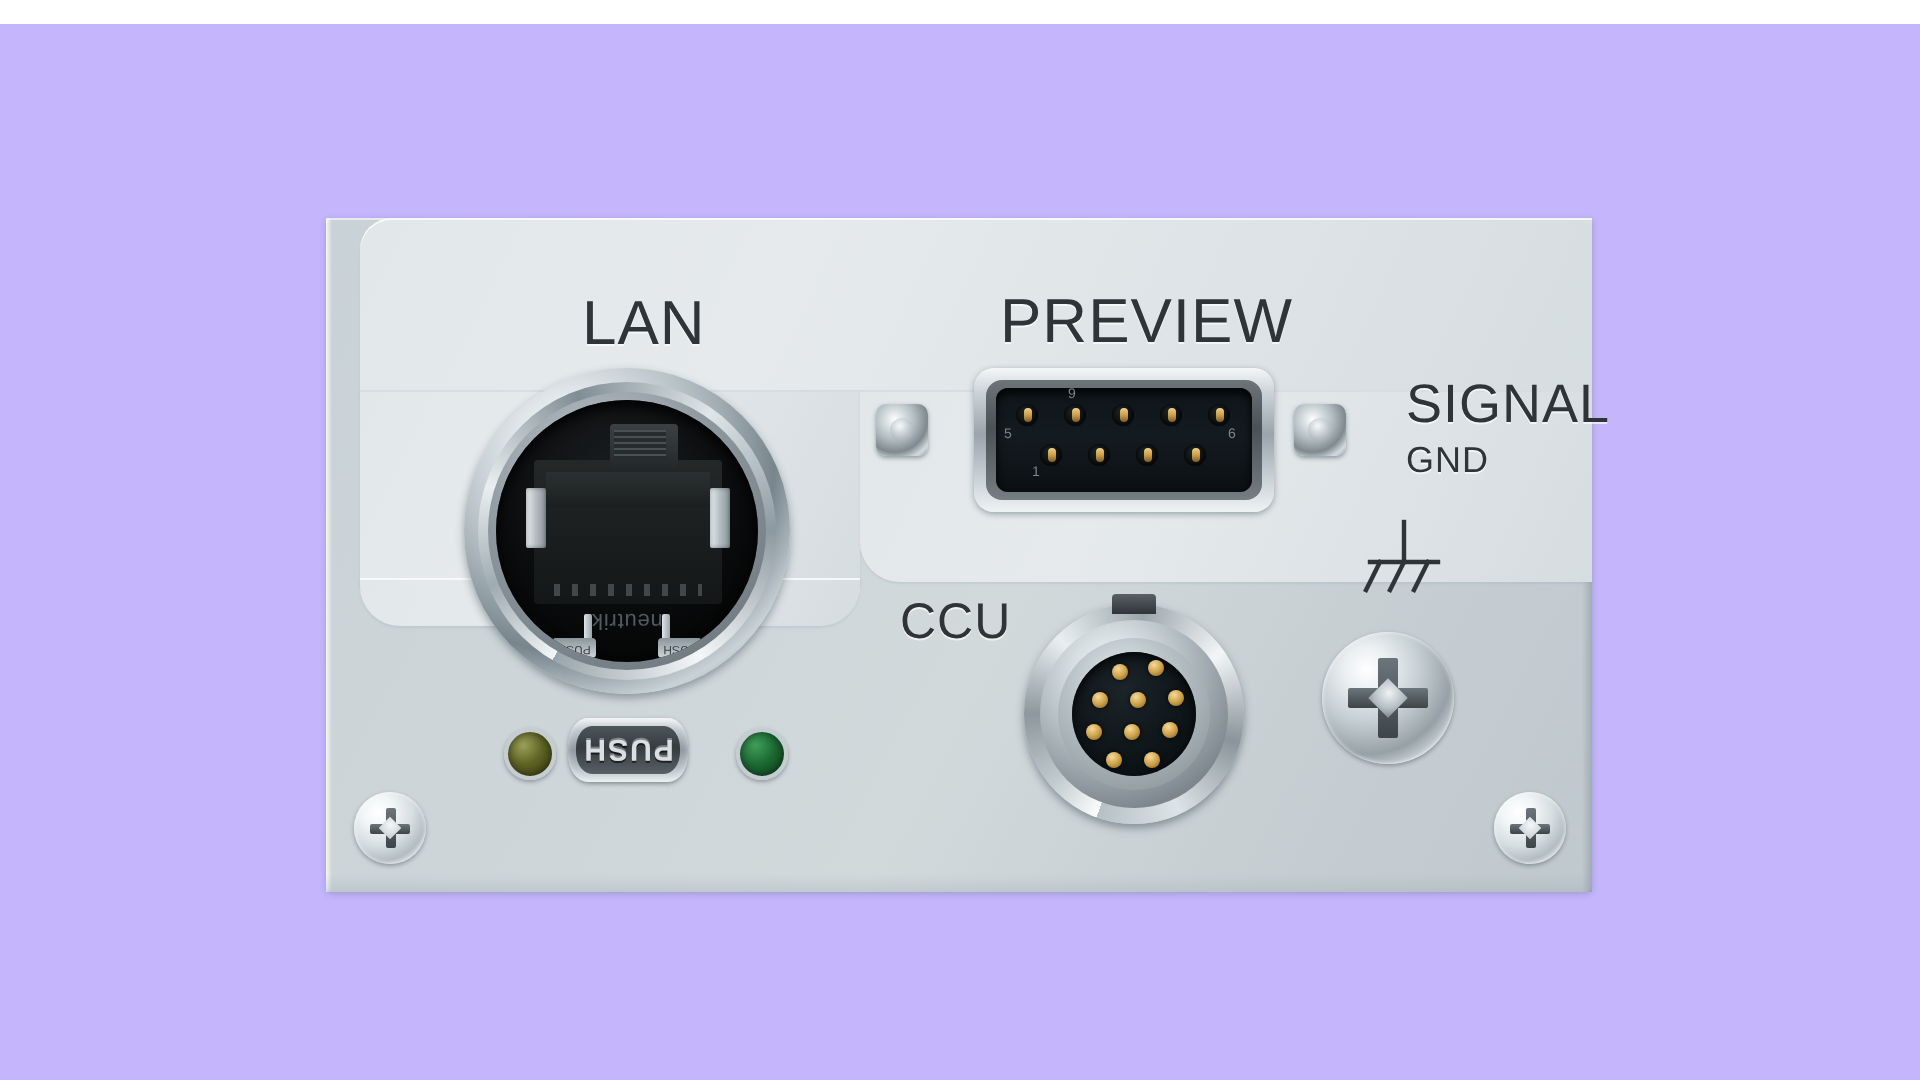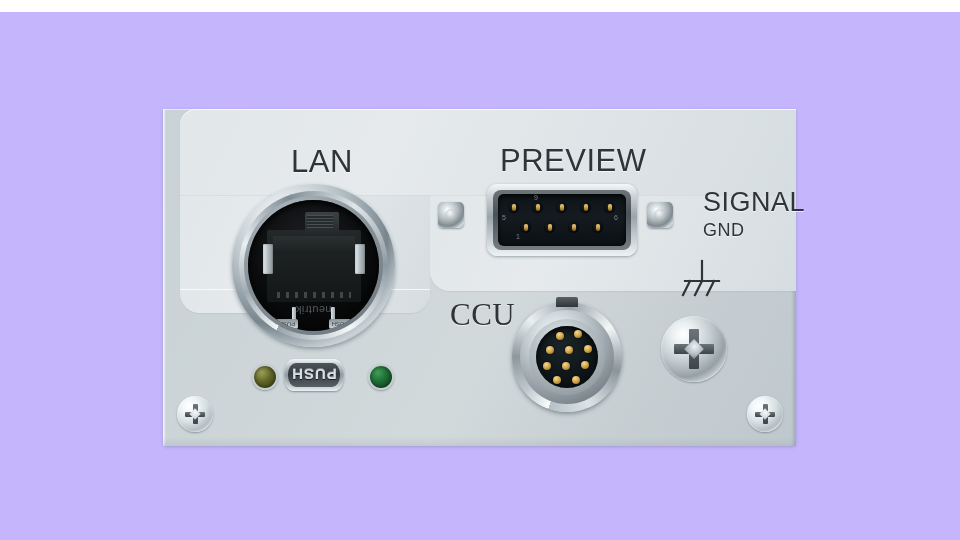--- a/index.html
+++ b/index.html
@@ -89,21 +89,21 @@
     font-weight: 400;
     letter-spacing: 0.5px;
     white-space: nowrap;
     text-shadow: 0 1px 0 rgba(255,255,255,.65);
     user-select: none;
   }
   #label-lan      { left: 291px; top: 132px; font-size: 31px; }
   #label-preview  { left: 500px; top: 131px; font-size: 31px; }
   #label-signal   { left: 703px; top: 175px; font-size: 27px; }
   #label-gnd      { left: 703px; top: 208px; font-size: 18px; }
-  #label-ccu      { left: 450px; top: 285px; font-size: 31px; font-family: Liberation Serif, serif; }
+  #label-ccu      { left: 450px; top: 285px; font-size: 25px; }
 
   
   #ground-symbol { position: absolute; left: 676px; top: 247px; width: 52px; height: 42px; }
 
   
   #lan-connector {
     position: absolute;
     left: 232px; top: 172px;
     width: 163px; height: 163px;
   }

